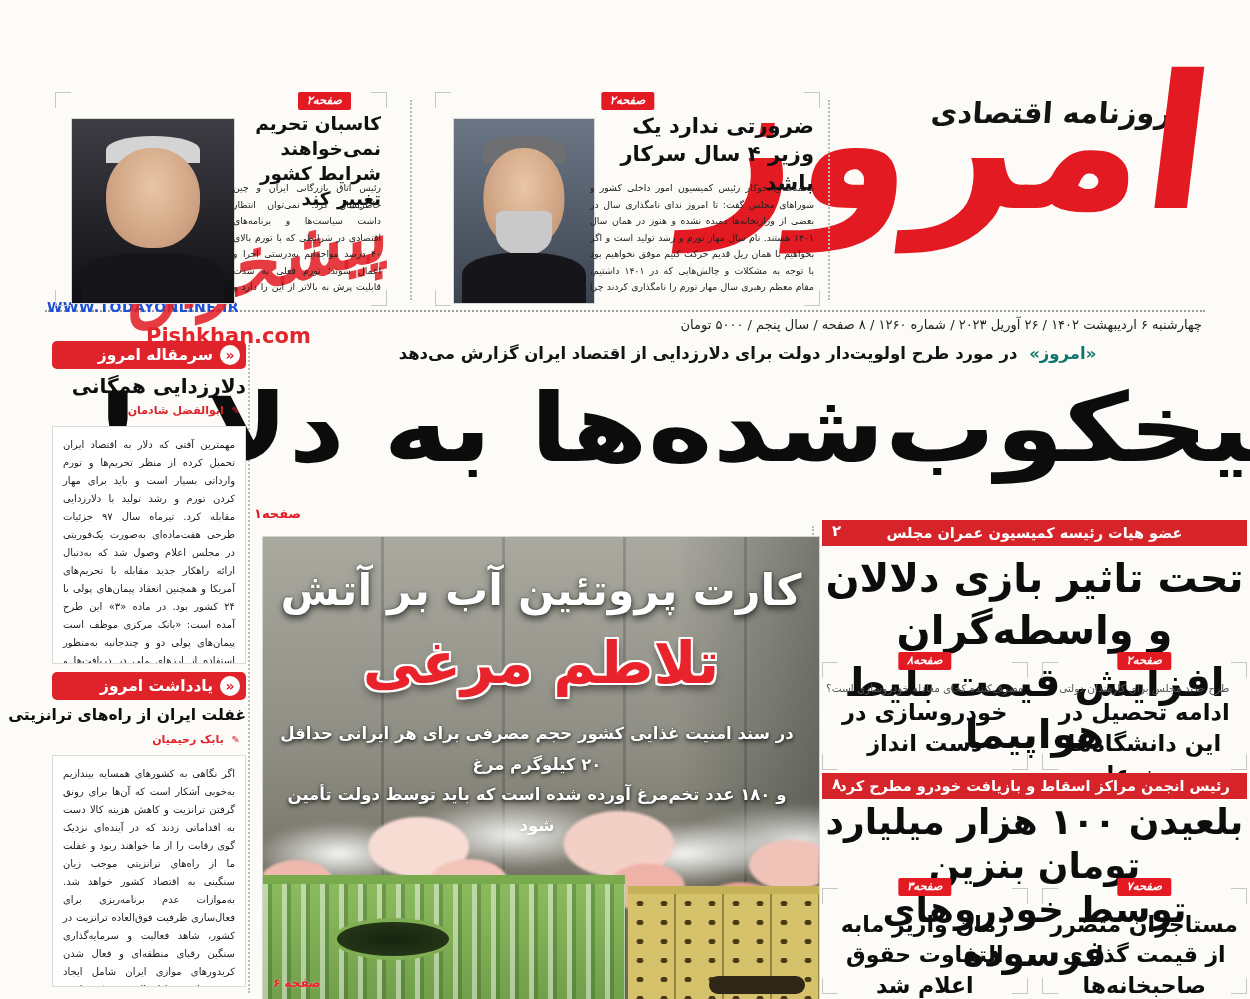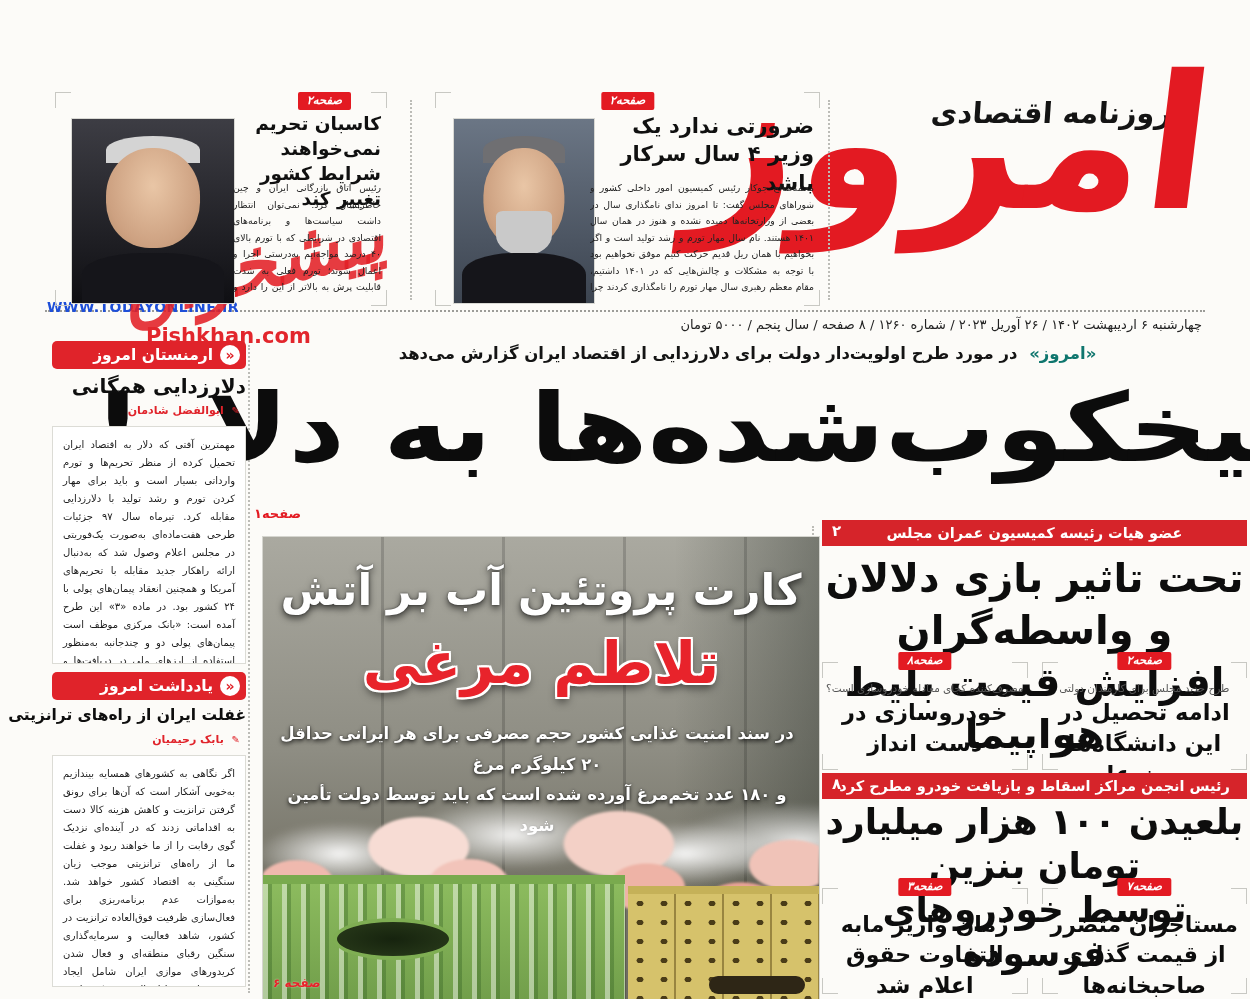--- a/index.html
+++ b/index.html
@@ -191,21 +191,21 @@
 
   <div class="kicker">
     <span class="brand">«امروز»</span>
     <span class="dim">در مورد طرح اولویت‌دار دولت برای دلارزدایی از اقتصاد ایران گزارش می‌دهد</span>
   </div>
   <h1 class="lead-headline">میخکوب‌شده‌ها به دلار!</h1>
   <span class="lead-ref">صفحه۱</span>
 
   <div class="sec-bar" style="top:341px;">
     <span class="sec-icon">«</span>
-    <span class="sec-label">ارمنستان امروز</span>
+    <span class="sec-label">سرمقاله امروز</span>
   </div>
   <h3 class="col-title" style="top:374px;font-size:20px;text-align:right;">دلارزدایی همگانی</h3>
   <div class="author" style="top:404px;">
     <span class="pen">✎</span>
     <span>ابوالفضل شادمان</span>
   </div>
   <div class="col-body" style="top:426px;height:238px;">
     <span>مهمترین آفتی که دلار به اقتصاد ایران تحمیل کرده از منظر تحریم‌ها و تورم وارداتی بسیار است و باید برای مهار کردن تورم و رشد تولید با دلارزدایی مقابله کرد. تیرماه سال ۹۷ جزئیات طرحی هفت‌ماده‌ای به‌صورت یک‌فوریتی در مجلس اعلام وصول شد که به‌دنبال ارائه راهکار جدید مقابله با تحریم‌های آمریکا و همچنین انعقاد پیمان‌های پولی با ۲۴ کشور بود. در ماده «۳» این طرح آمده است: «بانک مرکزی موظف است پیمان‌های پولی دو و چندجانبه به‌منظور استفاده از ارزهای ملی در دریافت‌ها و پرداخت‌های تجاری و اقتصادی را با حداقل ۲۴ کشور چین، روسیه، هند، ترکیه، پاکستان، برزیل، عراق، ژاپن، کره‌جنوبی، آذربایجان، افغانستان، ترکمنستان، ارمنستان، قطر، عمان، قزاقستان، سنگاپور، تایلند، اندونزی، بلاروس، سریلانکا، لبنان، سوریه و مالزی منعقد و اجرایی کند» همچنین در ماده «۴» این طرح نیز آمده است «بانک مرکزی موظف است زمینه اتصال ـ</span>
     
   </div>

